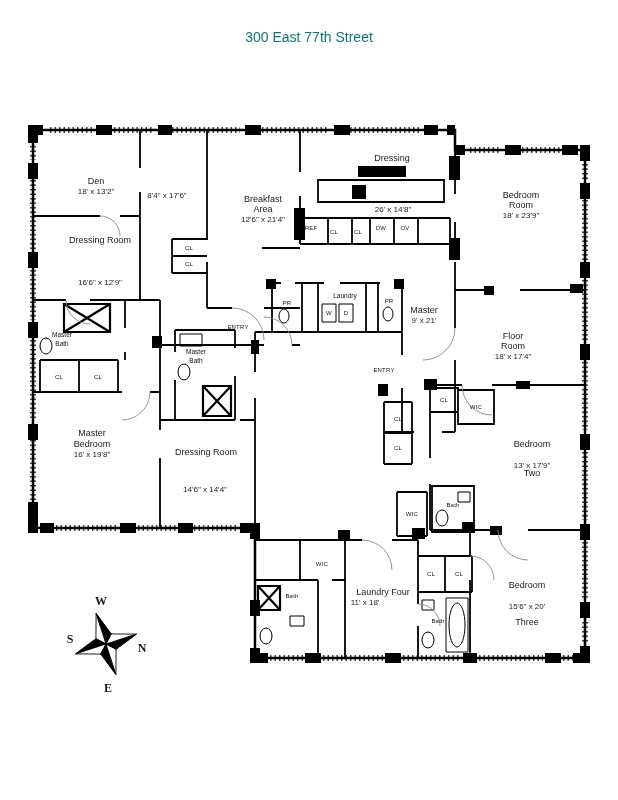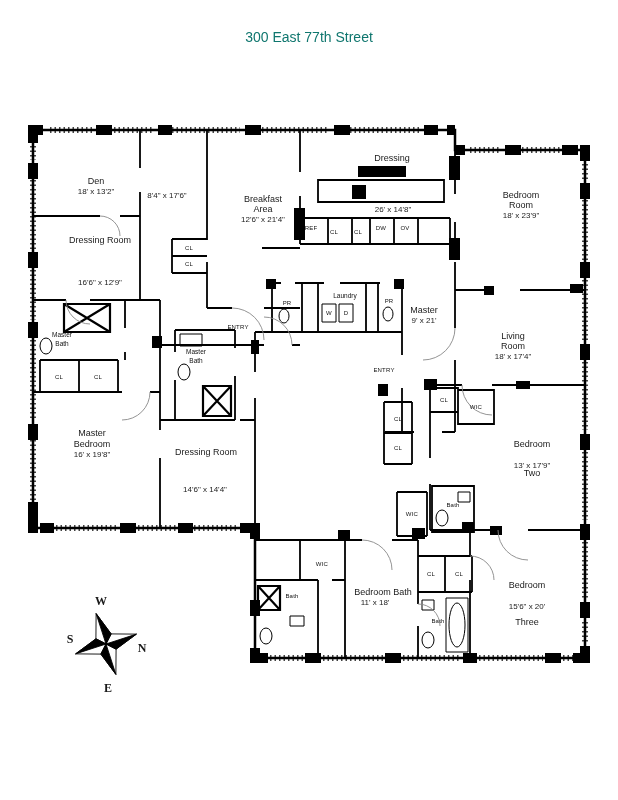--- a/index.html
+++ b/index.html
@@ -227,21 +227,21 @@
 
     <div class="lbl" style="left:521px;top:195px">Bedroom</div>
     <div class="lbl" style="left:521px;top:205px">Room</div>
     <div class="lbl dim" style="left:521px;top:216px">18' x 23'9"</div>
 
     <div class="lbl sm" style="left:345px;top:296px">Laundry</div>
 
     <div class="lbl" style="left:424px;top:310px">Master</div>
     <div class="lbl dim" style="left:424px;top:321px">9' x 21'</div>
 
-    <div class="lbl" style="left:513px;top:336px">Living</div>
+    <div class="lbl" style="left:513px;top:336px">Floor</div>
     <div class="lbl" style="left:513px;top:346px">Room</div>
     <div class="lbl dim" style="left:513px;top:357px">18' x 17'4"</div>
 
     <div class="lbl sm" style="left:62px;top:335px">Master</div>
     <div class="lbl sm" style="left:62px;top:344px">Bath</div>
 
     <div class="lbl sm" style="left:196px;top:352px">Master</div>
     <div class="lbl sm" style="left:196px;top:361px">Bath</div>
 
     <div class="lbl" style="left:92px;top:433px">Master</div>
@@ -252,22 +252,22 @@
     <div class="lbl dim" style="left:205px;top:490px">14'6" x 14'4"</div>
 
     <div class="lbl" style="left:532px;top:444px">Bedroom</div>
     <div class="lbl" style="left:532px;top:473px">Two</div>
     <div class="lbl dim" style="left:532px;top:466px">13' x 17'9"</div>
 
     <div class="lbl" style="left:527px;top:585px">Bedroom</div>
     <div class="lbl" style="left:527px;top:622px">Three</div>
     <div class="lbl dim" style="left:527px;top:607px">15'6" x 20'</div>
 
-    <div class="lbl" style="left:383px;top:592px">Bedroom Bath</div>
-    <div class="lbl dim" style="left:375px;top:603px">11' x 18'</div>
+    <div class="lbl" style="left:383px;top:592px">Laundry Four</div>
+    <div class="lbl dim" style="left:365px;top:603px">11' x 18'</div>
   </div>
 
   <div>
     <div class="lbl xs" style="left:311px;top:228px">REF</div>
     <div class="lbl xs" style="left:334px;top:232px">CL</div>
     <div class="lbl xs" style="left:358px;top:232px">CL</div>
     <div class="lbl xs" style="left:381px;top:228px">DW</div>
     <div class="lbl xs" style="left:405px;top:228px">OV</div>
 
     <div class="lbl xs" style="left:329px;top:313px">W</div>

